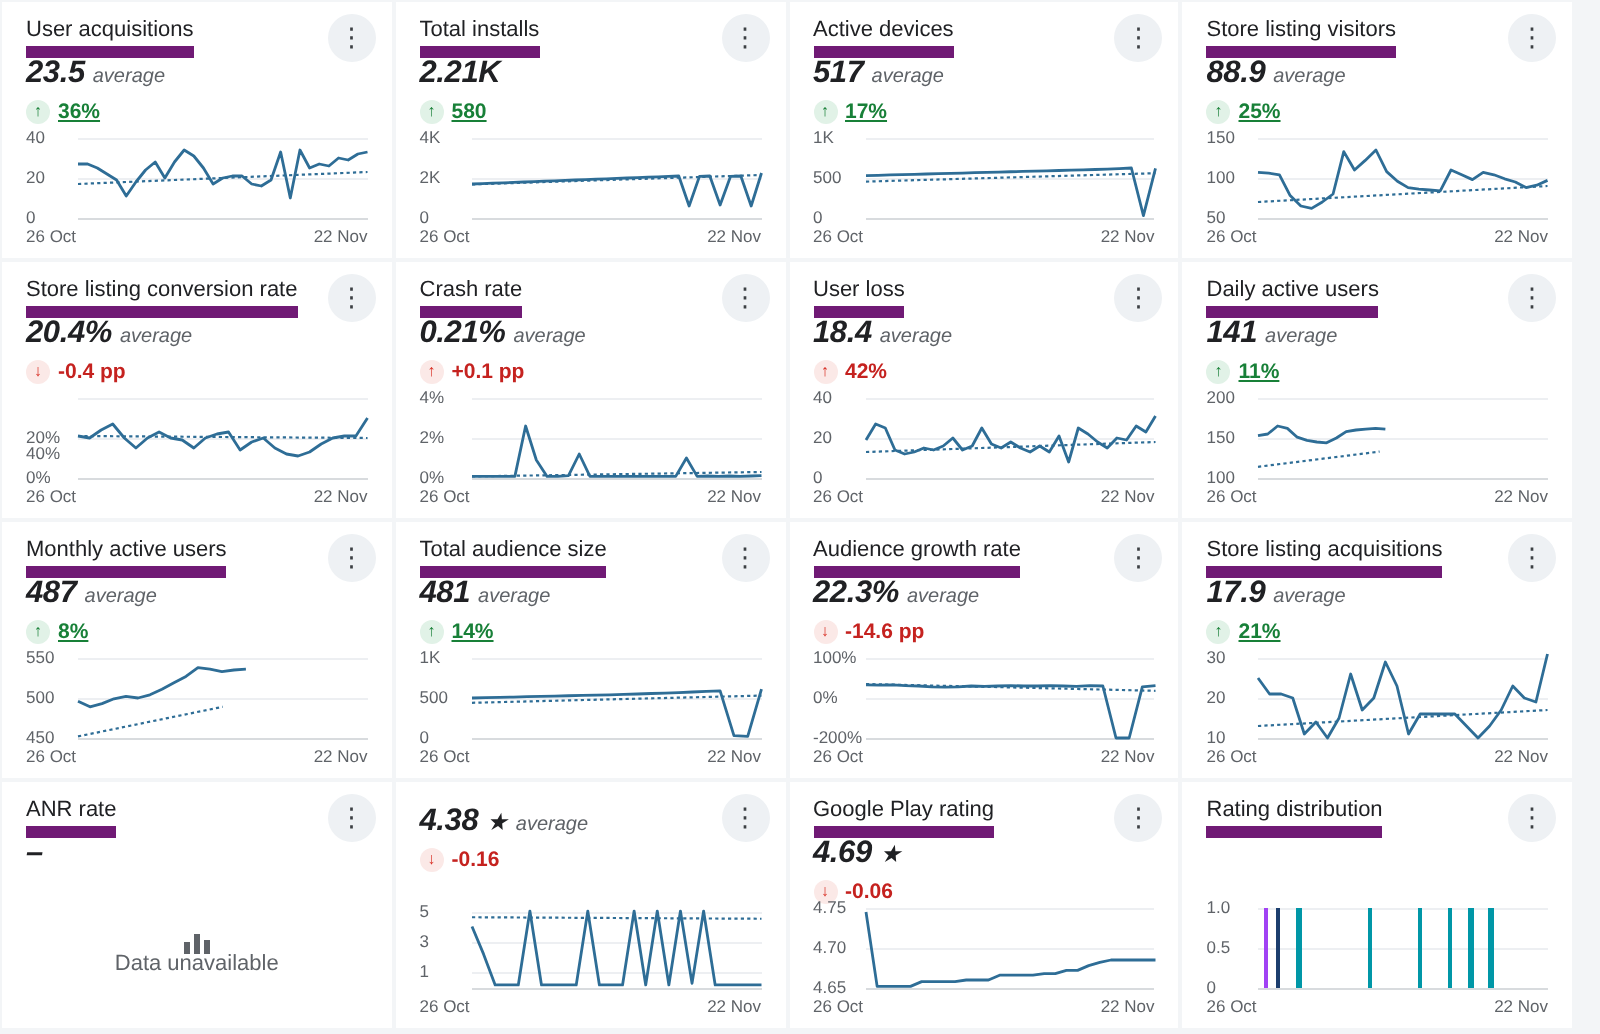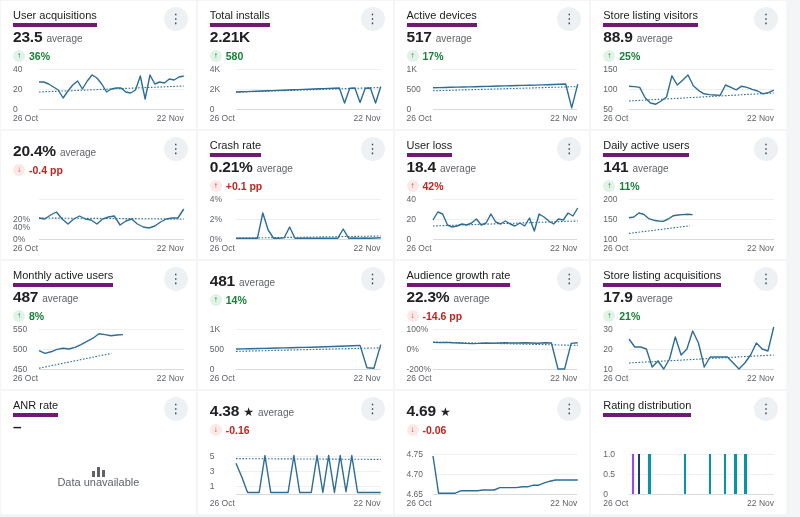--- a/index.html
+++ b/index.html
@@ -21,42 +21,42 @@
   .card {
     background:#ffffff;
     position:relative;
     padding:8px 12px 4px 12px;
     display:flex; flex-direction:column;
     overflow:hidden;
   }
   .head { display:flex; justify-content:space-between; align-items:flex-start; height:16px; flex:0 0 auto; }
   .title {
     font-size:11px; color:#202124; line-height:13px; white-space:nowrap;
-    border-bottom:4px solid #701a75; padding-bottom:1px;
+    border-bottom:6px solid #701a75; padding-bottom:1px;
   }
   .menu-btn {
     position:absolute; top:6px; right:8px;
     width:24px; height:24px; border-radius:50%;
     background:#eef1f4; border:none; padding:0; cursor:pointer;
     color:#3c4043; font-size:13px; line-height:24px; text-align:center;
     font-family:"Liberation Sans", sans-serif;
   }
-  .value-row { margin-top:3px; display:flex; align-items:baseline; gap:4px; height:18px; flex:0 0 auto; }
+  .value-row { margin-top:3px; display:flex; align-items:baseline; gap:4px; height:18px; flex:0 0 auto;font-style:italic; }
   .value { font-size:15.5px; font-weight:700; color:#202124; letter-spacing:-0.2px; }
   .star { font-size:12px; color:#202124; }
   .suffix { font-size:10px; color:#5f6368; }
   .badge-row { margin-top:3px; display:flex; align-items:center; gap:4px; height:13px; flex:0 0 auto; }
   .badge-circle {
     width:12px; height:12px; border-radius:50%;
     font-size:8px; line-height:12px; text-align:center; font-weight:700;
   }
   .badge-circle.good { background:#e1f2e7; color:#188038; }
   .badge-circle.bad  { background:#fbe9e7; color:#d93025; }
   .badge-text { font-size:10.5px; font-weight:700; }
-  .badge-text.good { color:#188038; }
+  .badge-text.good { color:#188038;text-decoration:underline; }
   .badge-text.bad  { color:#c5221f; }
 
   .chart-block { margin-top:auto; flex:0 0 auto; padding-bottom:2px; }
   .plot { position:relative; height:40px; margin-left:26px; }
   .gridline { position:absolute; left:0; right:0; height:1px; background:#edeff2; }
   .gridline.axis { background:#d8dbde; }
   .y-tick-label {
     position:absolute; left:-26px; width:24px;
     font-size:8.5px; color:#5f6368; line-height:9px;
     transform:translateY(-50%); text-align:left; white-space:nowrap;
@@ -206,20 +206,23 @@
             <polyline points="0.00,17.20 3.70,17.60 7.41,18.40 11.11,28.80 14.81,34.00 18.52,35.20 22.22,32.00 25.93,28.00 29.63,6.80 33.33,16.00 37.04,11.20 40.74,6.00 44.44,16.80 48.15,21.60 51.85,24.80 55.56,25.60 59.26,26.00 62.96,26.40 66.67,16.00 70.37,18.40 74.07,20.80 77.78,17.20 81.48,18.40 85.19,20.40 88.89,22.00 92.59,24.80 96.30,23.60 100.00,21.20" fill="none" stroke="#2e6d96" stroke-width="1.4" stroke-linejoin="round" vector-effect="non-scaling-stroke"></polyline>
           </svg>
         </div>
       <div class="x-row">
         <span>26 Oct</span>
         <span>22 Nov</span>
       </div>
     </div>
   </section>
     <section class="card">
+    <div class="head">
+      <span class="title">Store listing conversion rate</span>
+    </div>
     <button class="menu-btn"><span>⋮</span></button>
     <div class="value-row">
       <span class="value">20.4%</span>
 
       <span class="suffix">average</span>
     </div>
     <div class="badge-row">
       <span class="badge-circle bad">↓</span>
       <span class="badge-text bad">-0.4 pp</span>
     </div>
@@ -373,20 +376,23 @@
             <polyline points="0.00,21.60 4.14,24.40 8.29,22.80 12.43,20.40 16.57,19.20 20.71,20.00 24.86,18.40 29.00,15.60 33.14,12.40 37.29,9.20 41.43,4.80 45.57,5.60 49.71,6.80 53.86,6.00 58.00,5.60" fill="none" stroke="#2e6d96" stroke-width="1.4" stroke-linejoin="round" vector-effect="non-scaling-stroke"></polyline>
           </svg>
         </div>
       <div class="x-row">
         <span>26 Oct</span>
         <span>22 Nov</span>
       </div>
     </div>
   </section>
     <section class="card">
+    <div class="head">
+      <span class="title">Total audience size</span>
+    </div>
     <button class="menu-btn"><span>⋮</span></button>
     <div class="value-row">
       <span class="value">481</span>
 
       <span class="suffix">average</span>
     </div>
     <div class="badge-row">
       <span class="badge-circle good">↑</span>
       <span class="badge-text good">14%</span>
     </div>
@@ -520,20 +526,23 @@
             <polyline points="0.00,9.23 4.00,23.08 8.00,38.46 12.00,38.46 16.00,38.46 20.00,1.54 24.00,38.46 28.00,38.46 32.00,38.46 36.00,38.46 40.00,1.54 44.00,38.46 48.00,38.46 52.00,38.46 56.00,1.54 60.00,38.46 64.00,1.54 68.00,38.46 72.00,1.54 76.00,37.69 80.00,1.54 84.00,38.46 88.00,38.46 92.00,38.46 96.00,38.46 100.00,38.46" fill="none" stroke="#2e6d96" stroke-width="1.4" stroke-linejoin="round" vector-effect="non-scaling-stroke"></polyline>
           </svg>
         </div>
       <div class="x-row">
         <span>26 Oct</span>
         <span>22 Nov</span>
       </div>
     </div>
   </section>
     <section class="card">
+    <div class="head">
+      <span class="title">Google Play rating</span>
+    </div>
     <button class="menu-btn"><span>⋮</span></button>
     <div class="value-row">
       <span class="value">4.69</span>
       <span class="star">★</span>
 
     </div>
     <div class="badge-row">
       <span class="badge-circle bad">↓</span>
       <span class="badge-text bad">-0.06</span>
     </div>

